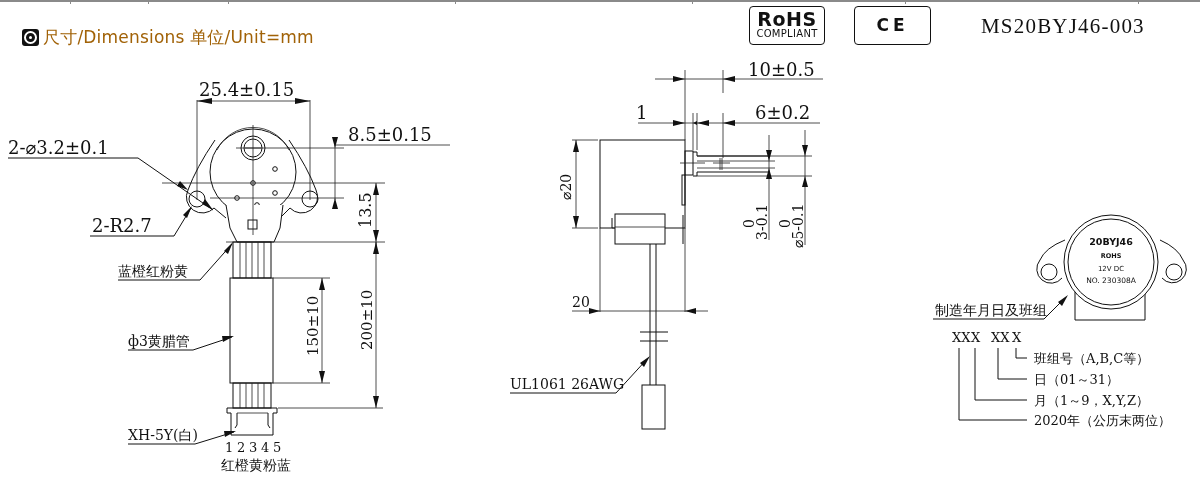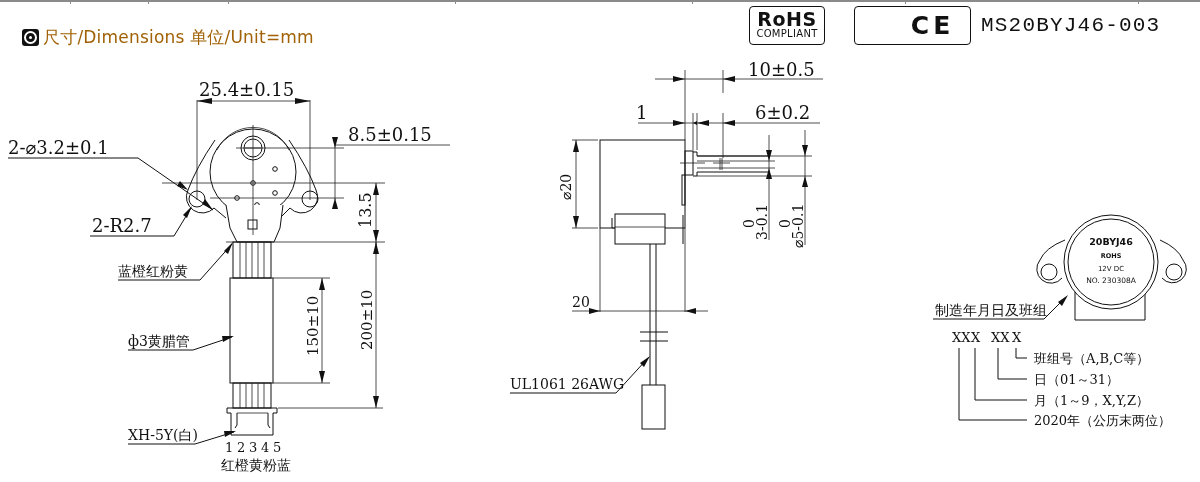--- a/index.html
+++ b/index.html
@@ -13,22 +13,22 @@
   .serif { font-family: "DejaVu Serif", "Liberation Serif", serif; fill: #111; }
   .sans { font-family: "DejaVu Sans", "Liberation Sans", sans-serif; fill: #111; }
   .header-title { position: absolute; left: 22px; top: 26px; font-size: 17px; color: #a16207; font-family: "DejaVu Sans", sans-serif; display: flex; align-items: center; gap: 4px; letter-spacing: 0.2px; }
   .title-icon { width: 17px; height: 17px; background: #111; border-radius: 3px; display: inline-flex; align-items: center; justify-content: center; }
   .title-icon span { width: 9px; height: 9px; border: 2.2px solid #fff; border-radius: 50%; display: block; position: relative; }
   .title-icon span::after { content: ""; position: absolute; width: 3px; height: 3px; background: #fff; border-radius: 50%; left: 3px; top: 3px; }
   .badge { position: absolute; border: 1.6px solid #111; border-radius: 4px; color: #111; text-align: center; font-family: "DejaVu Sans", sans-serif; }
   .rohs { left: 749px; top: 6px; width: 74px; height: 37px; }
   .rohs .big { font-size: 19px; font-weight: bold; line-height: 20px; margin-top: 2px; letter-spacing: 0.5px; }
   .rohs .small { font-size: 10px; line-height: 10px; letter-spacing: 0.3px; }
-  .ce { left: 854px; top: 6px; width: 75px; height: 37px; font-size: 25px; line-height: 37px; font-weight: bold; letter-spacing: 4px; padding-left: 40px; }
-  .model { position: absolute; left: 981px; top: 14px; font-size: 21px; color: #111; font-family: Liberation Mono, monospace; letter-spacing: 1.2px; }
+  .ce { left: 854px; top: 6px; width: 75px; height: 37px; font-size: 17px; line-height: 37px; font-weight: bold; letter-spacing: 4px; }
+  .model { position: absolute; left: 981px; top: 14px; font-size: 21px; color: #111; font-family: Liberation Serif, serif; letter-spacing: 1.2px; }
   .topline { position: absolute; left: 0; top: 0; width: 1200px; height: 2px; background: #8a8a8a; }
   .tick { position: absolute; top: 0; width: 1px; height: 4px; background: #8a8a8a; }
 </style>
 </head>
 <body>
 
 <div id="stage">
   <div class="topline"></div>
   <div class="tick" style="left:70px"></div>
   <div class="tick" style="left:148px"></div>

